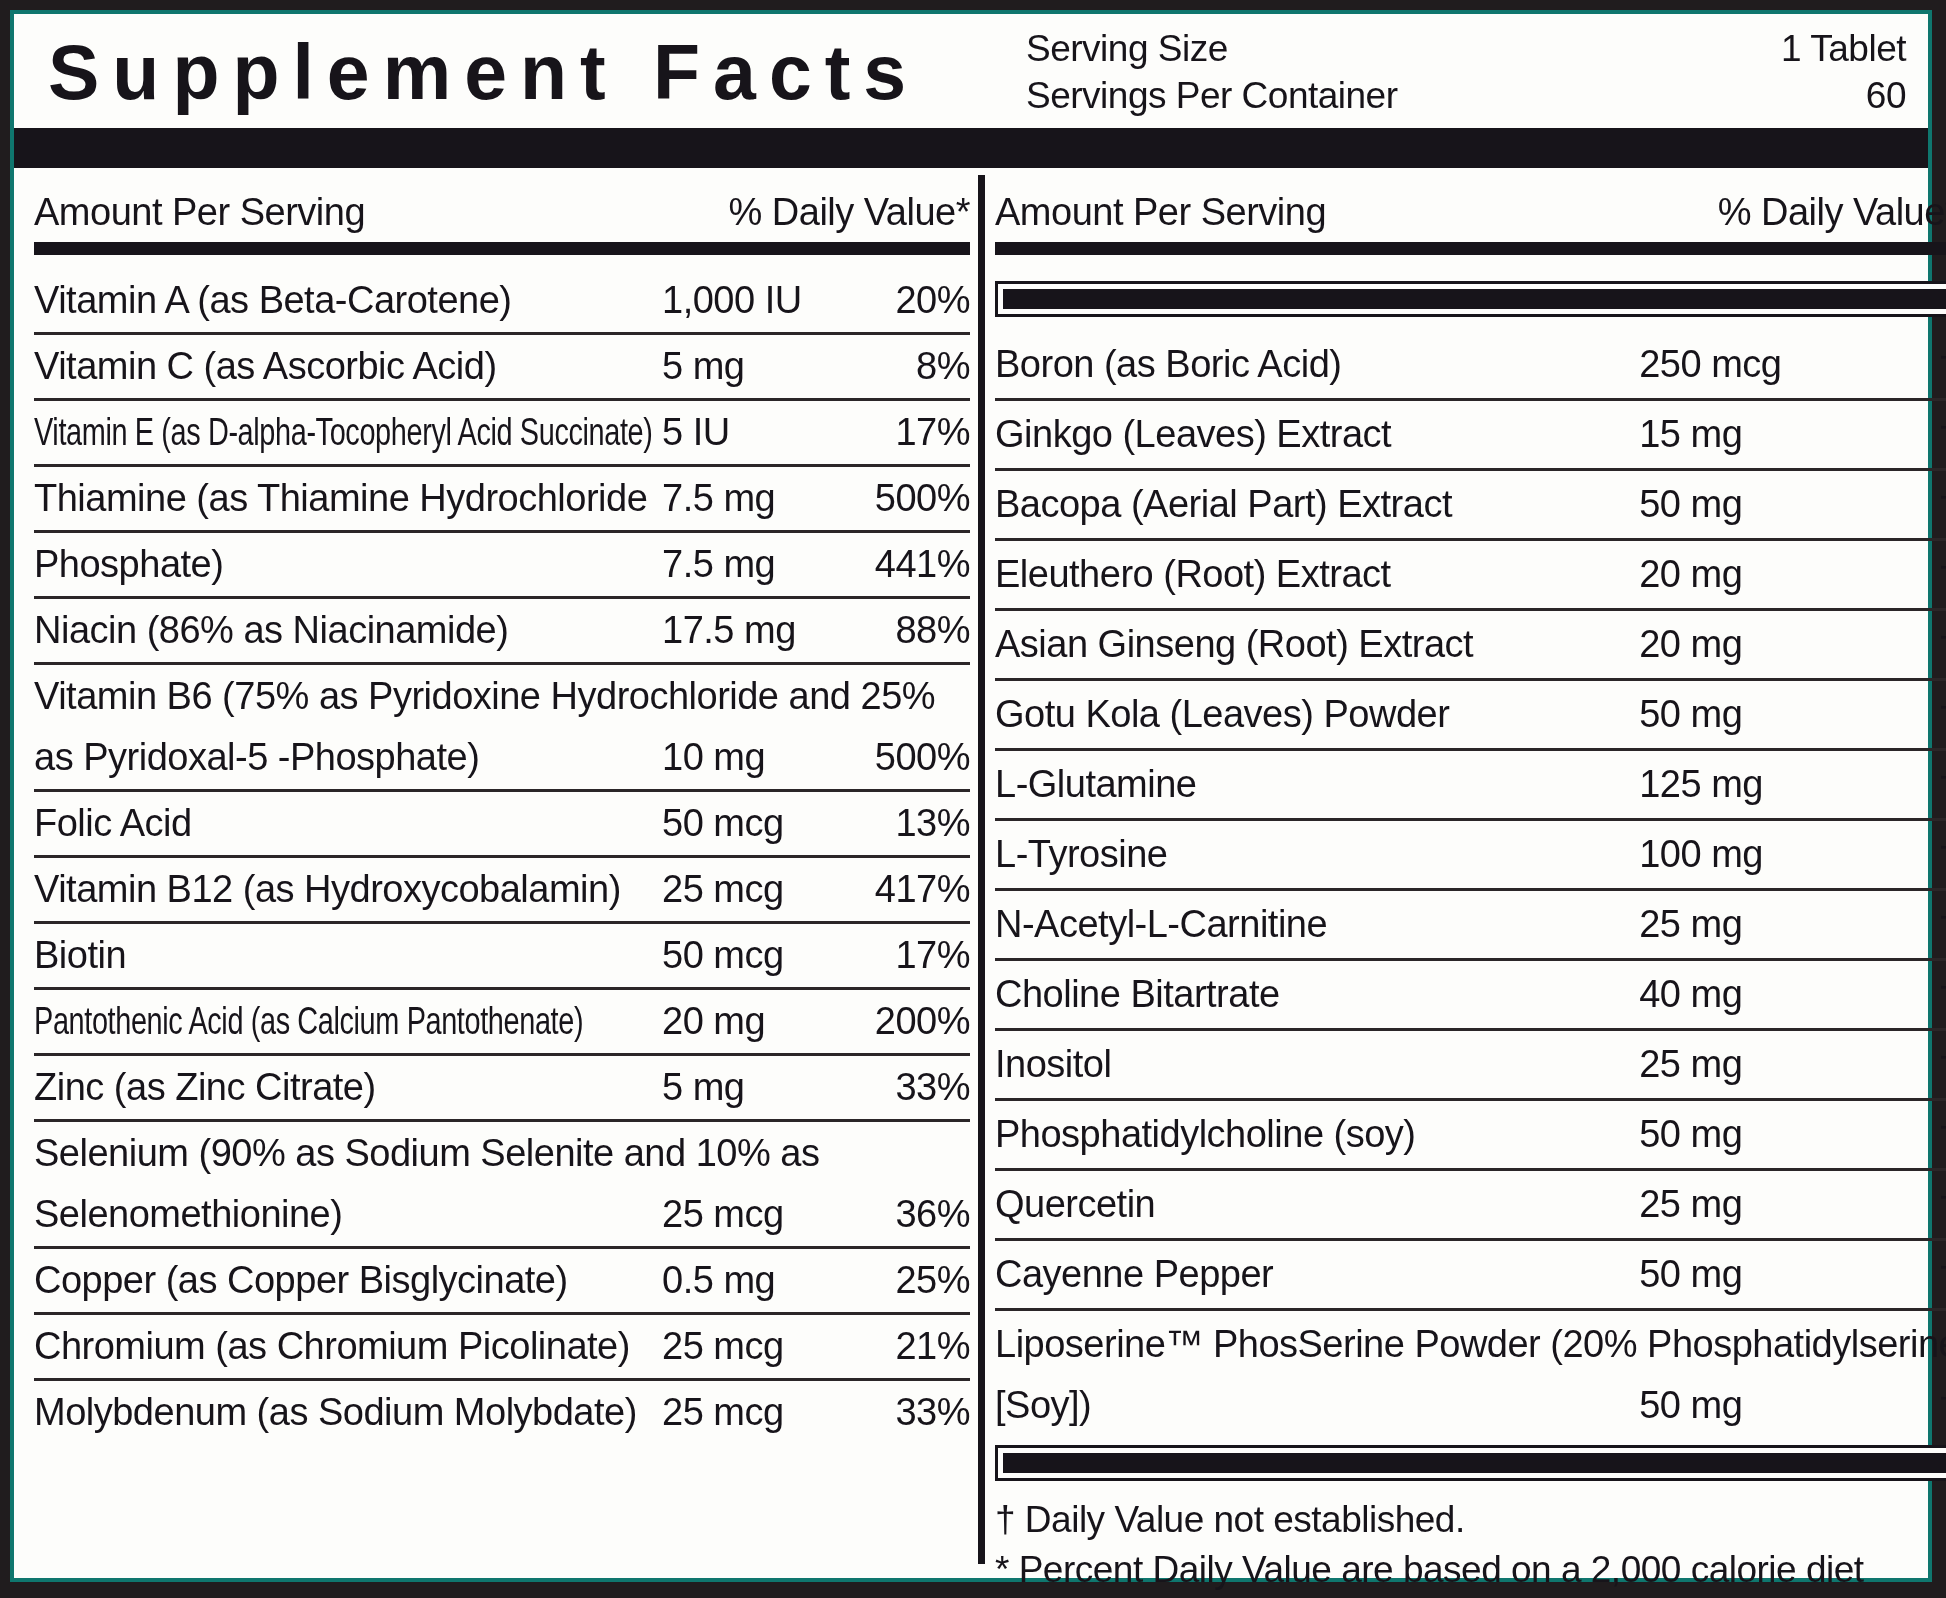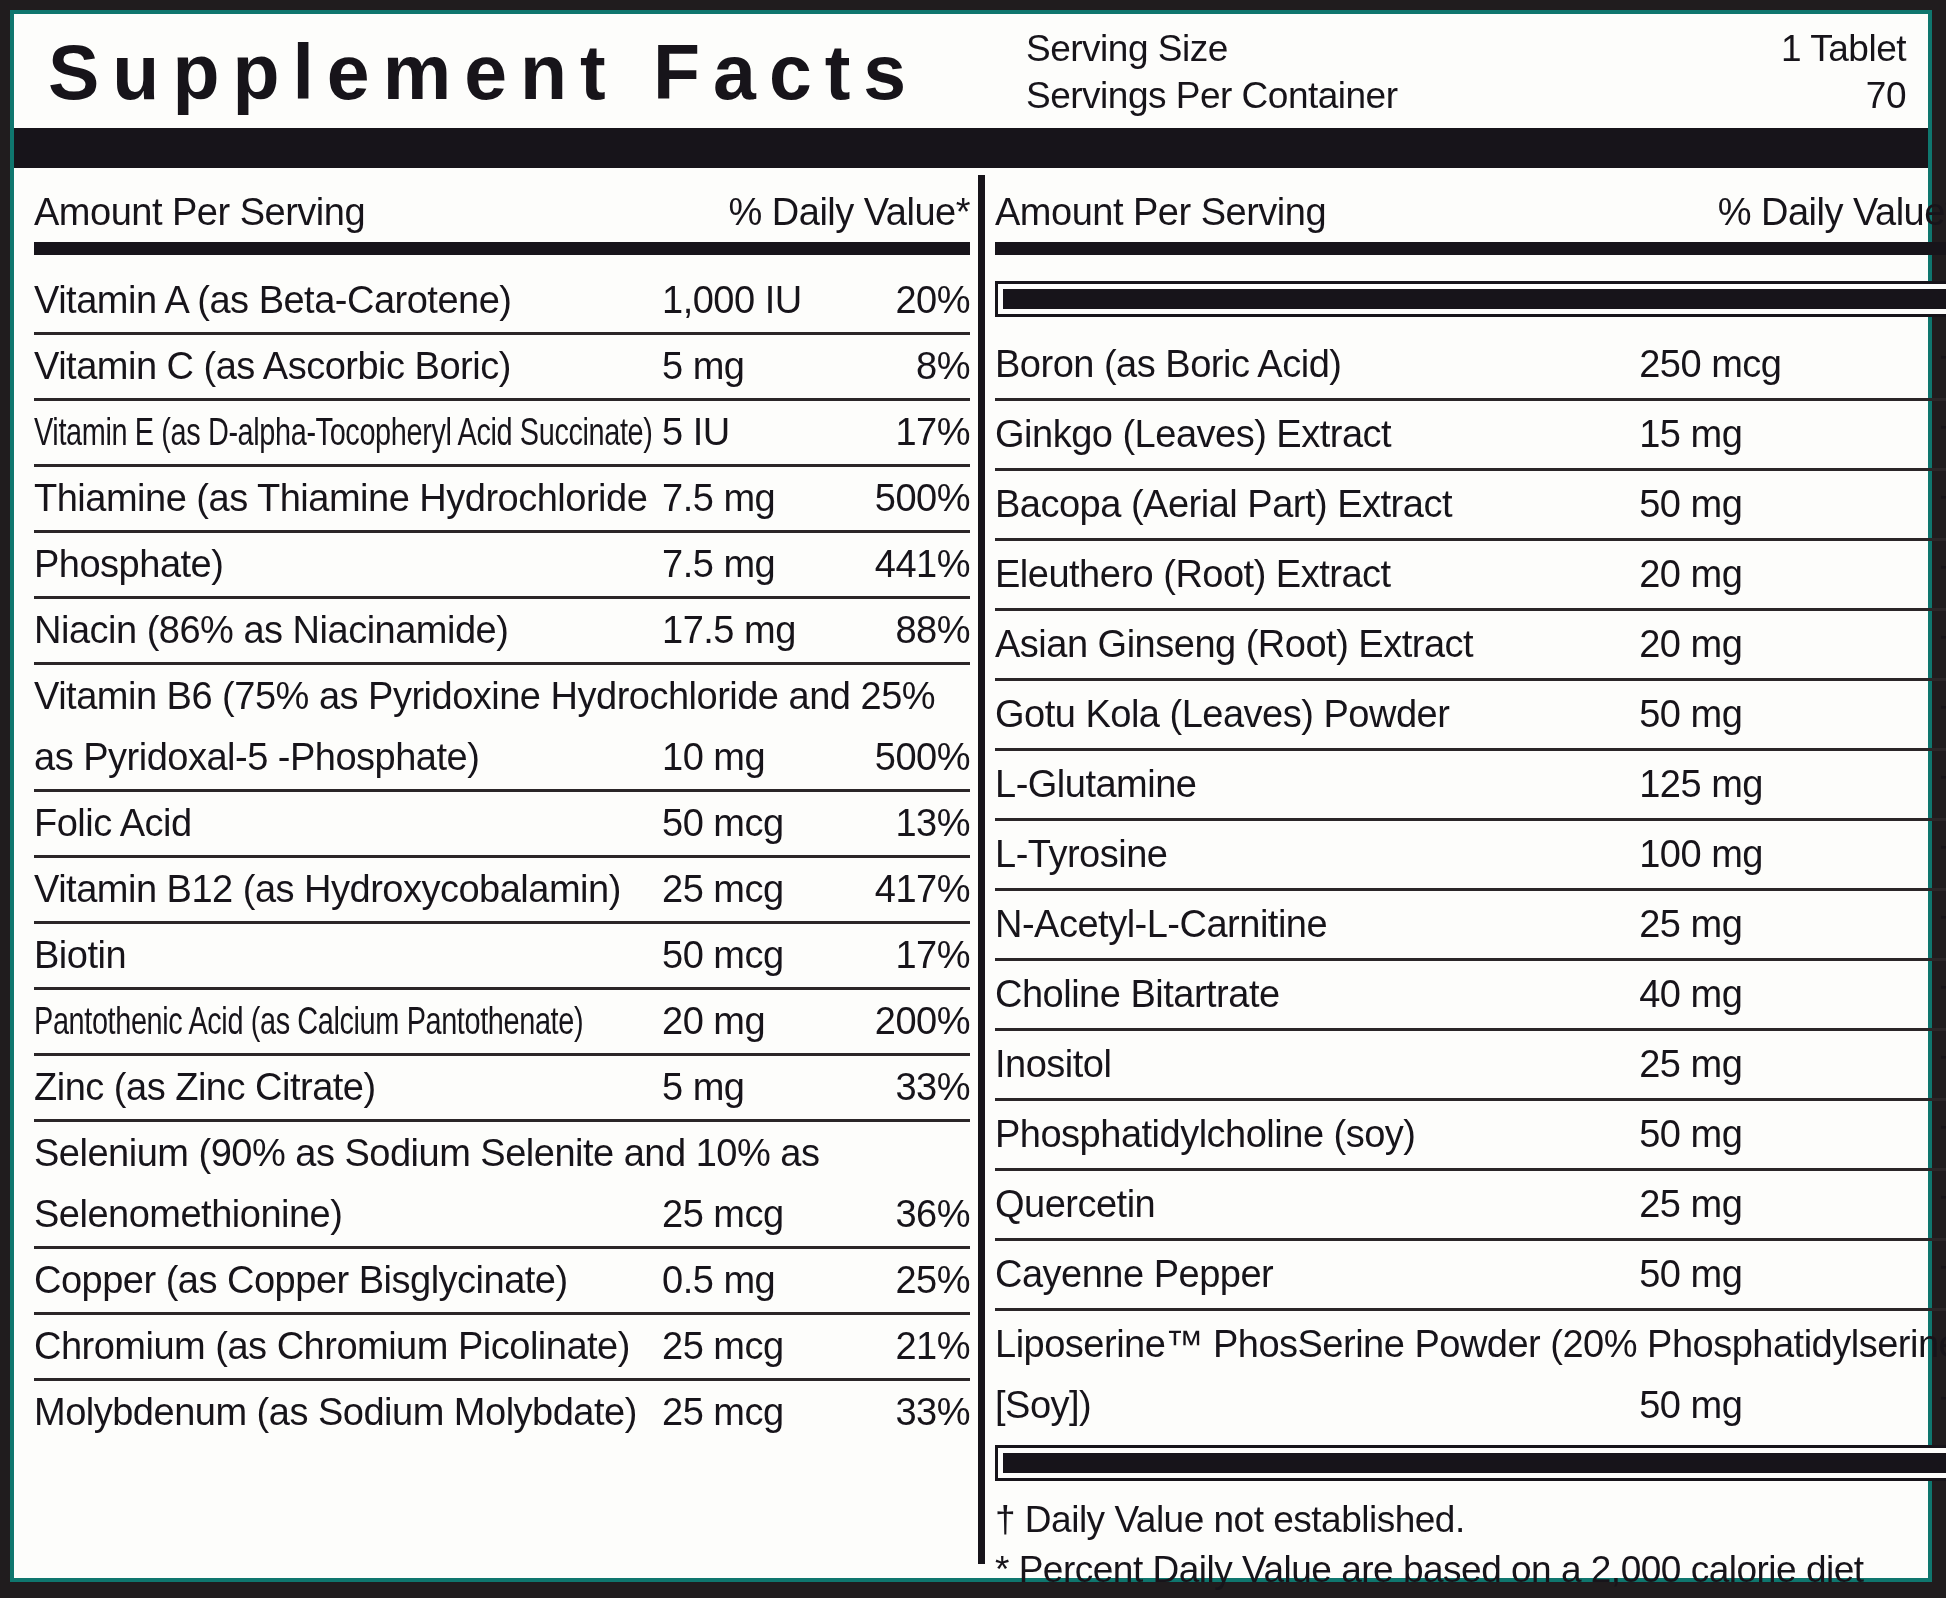--- a/index.html
+++ b/index.html
@@ -91,21 +91,21 @@
 
     <div class="titlebar">
       <h1 class="title">Supplement Facts</h1>
       <div class="serving">
         <div class="srow">
           <span>Serving Size</span>
           <span>1 Tablet</span>
         </div>
         <div class="srow">
           <span>Servings Per Container</span>
-          <span>70</span>
+          <span>60</span>
         </div>
       </div>
     </div>
 
     <div class="fullbar"></div>
 
     <div class="cols">
 
       <div class="col left">
         <div class="colhead">
@@ -116,21 +116,21 @@
         <div class="rows" id="left-rows">
             <div class="row">
               <div class="flexline">
                 <span class="name">Vitamin A (as Beta-Carotene)</span>
                 <span class="amt">1,000 IU</span>
                 <span class="dv">20%</span>
               </div>
             </div>
             <div class="row">
               <div class="flexline">
-                <span class="name">Vitamin C (as Ascorbic Boric)</span>
+                <span class="name">Vitamin C (as Ascorbic Acid)</span>
                 <span class="amt">5 mg</span>
                 <span class="dv">8%</span>
               </div>
             </div>
             <div class="row">
               <div class="flexline">
                 <span class="name cond">Vitamin E (as D-alpha-Tocopheryl Acid Succinate)</span>
                 <span class="amt">5 IU</span>
                 <span class="dv">17%</span>
               </div>

